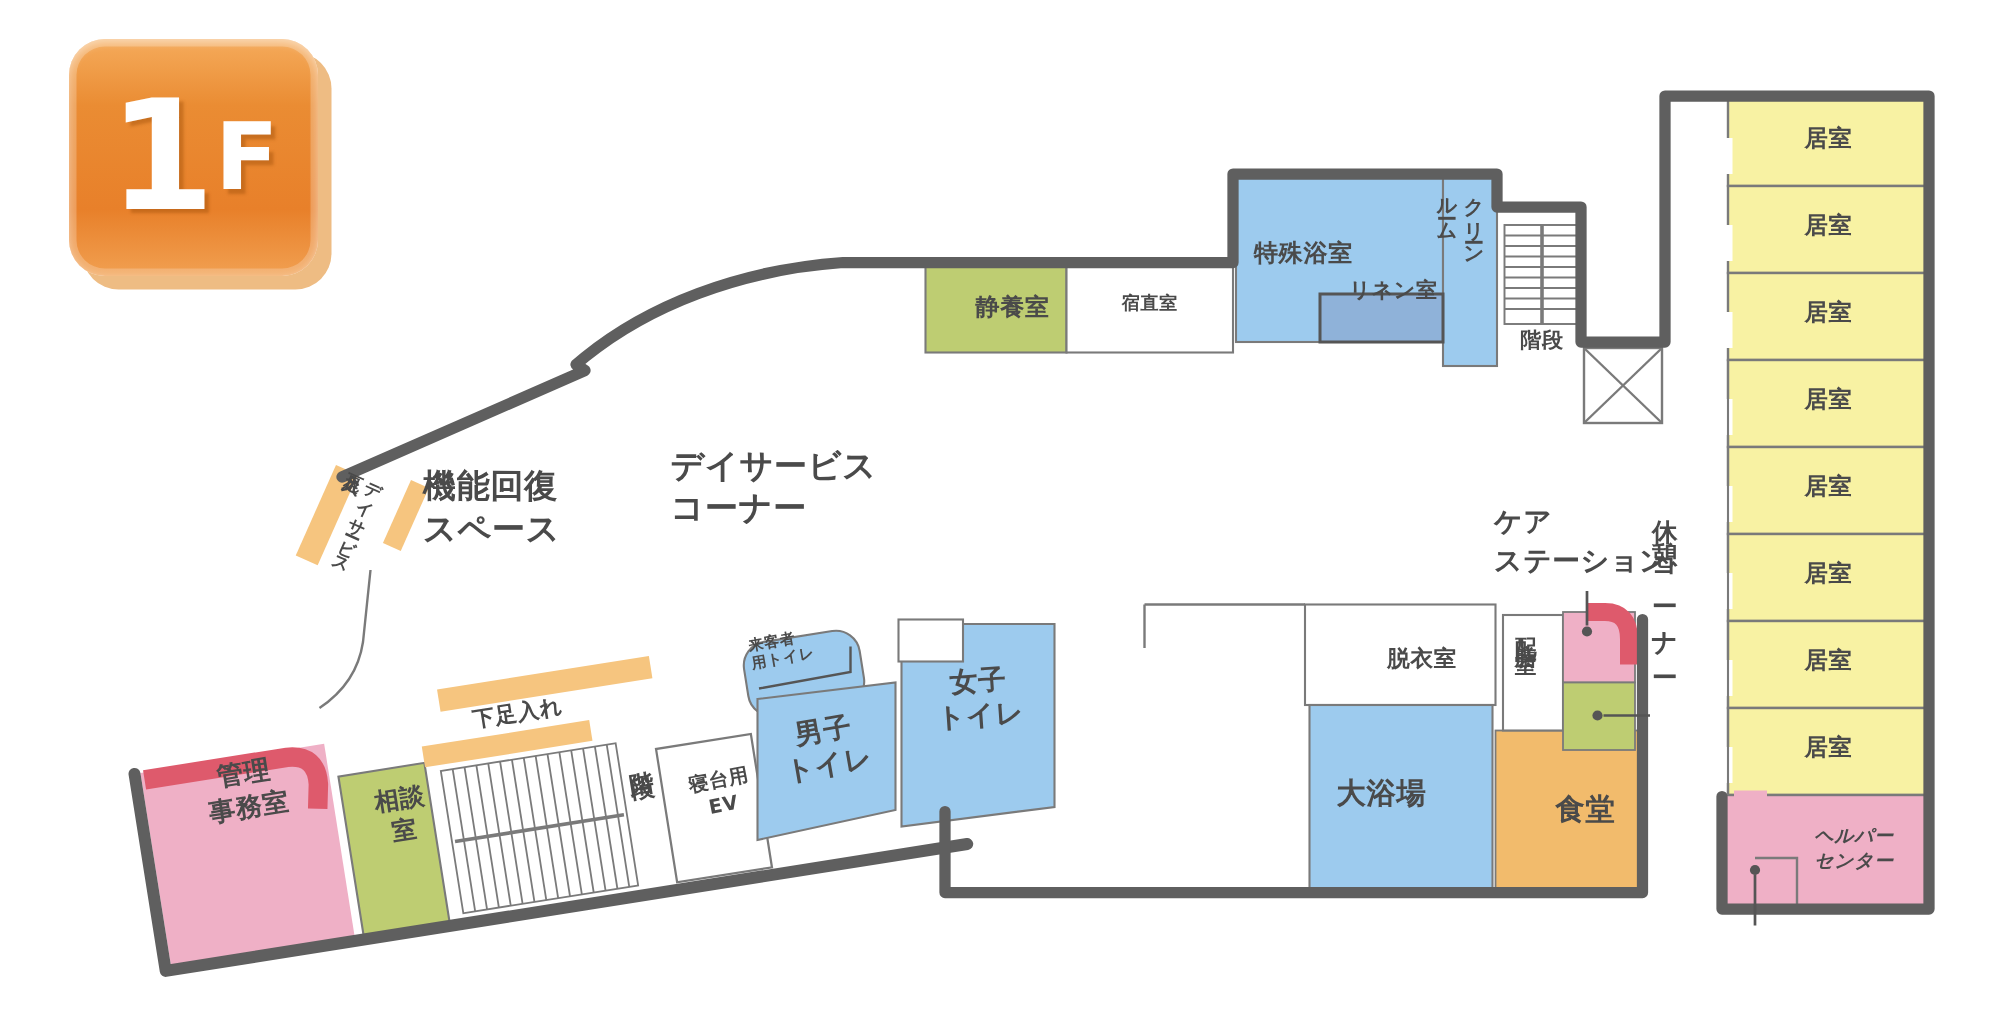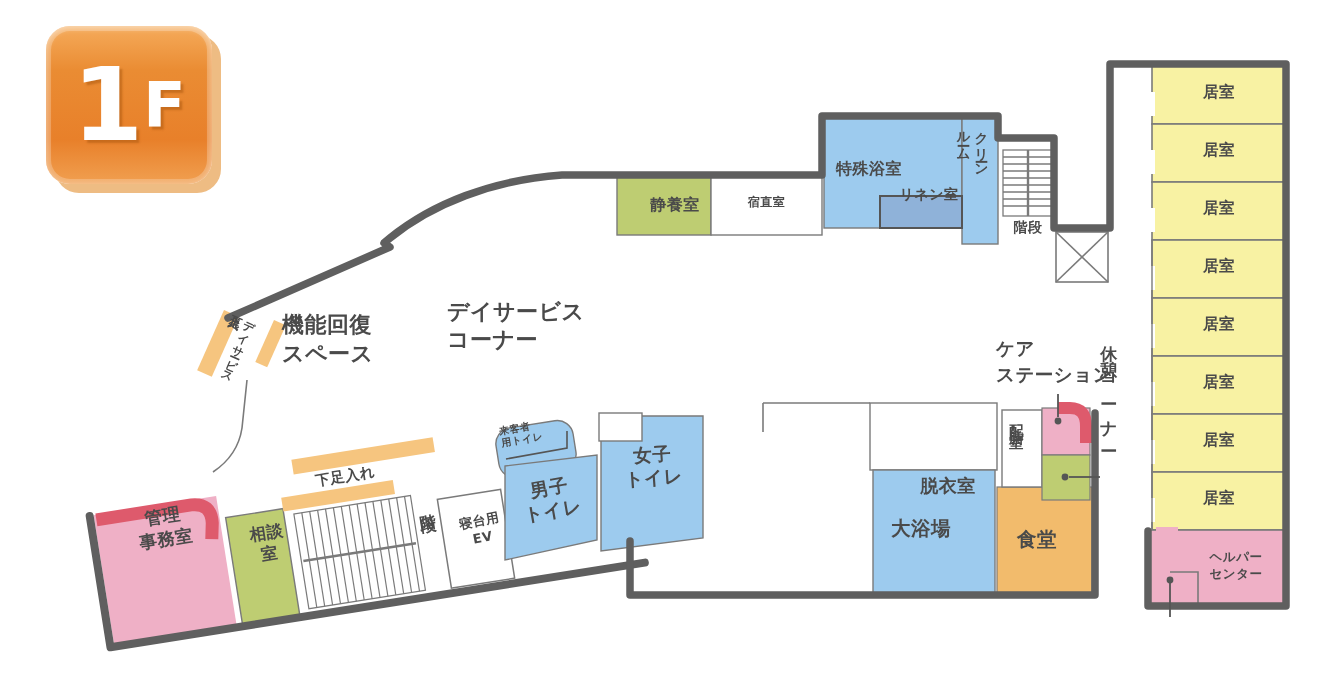--- a/index.html
+++ b/index.html
@@ -193,39 +193,39 @@
   <div class="lbl center" style="left:617px;top:195px;width:116px;font-size:16px;">静養室</div>
   <div class="lbl center" style="left:711px;top:195px;width:111px;font-size:12px;">宿直室</div>
 
   <div class="lbl" style="left:447px;top:250px;font-size:22px;line-height:28px;margin-top:48px;">デイサービス
 コーナー</div>
   <div class="lbl" style="left:282px;top:310px;font-size:22px;line-height:29px;">機能回復
 スペース</div>
   <div class="lbl vtext" style="left:235px;top:306px;font-size:11.5px;line-height:14px;height:100px;transform:rotate(24deg);transform-origin:top left;">デイサービス
 下足入れ</div>
 
-  <div class="lbl center" style="left:898px;top:430px;width:100px;font-size:18px;margin-top:45px;">脱衣室</div>
+  <div class="lbl center" style="left:898px;top:430px;width:100px;font-size:15px;">脱衣室</div>
   <div class="lbl center" style="left:873px;top:517px;width:96px;font-size:19.5px;">大浴場</div>
-  <div class="lbl center" style="left:997px;top:528px;width:80px;font-size:19.5px;">食堂</div>
+  <div class="lbl center" style="left:997px;top:528px;width:80px;font-size:19.5px;text-align:right;">食堂</div>
   <div class="lbl vtext" style="left:1007px;top:413px;font-size:14.5px;letter-spacing:5px;height:80px;">配膳室</div>
   <div class="lbl" style="left:996px;top:336px;font-size:18.5px;line-height:26px;">ケア
 ステーション</div>
   <div class="lbl vtext" style="left:1098px;top:333px;font-size:17px;letter-spacing:14px;height:255px;">休憩コーナー</div>
 
   <div class="lbl center" style="left:112px;top:505px;width:105px;font-size:17.5px;line-height:23px;transform:rotate(-9deg);">管理
 事務室</div>
   <div class="lbl center" style="left:238px;top:522px;width:60px;font-size:16.5px;line-height:21px;transform:rotate(-9deg);">相談
 室</div>
   <div class="lbl" style="left:315px;top:467px;font-size:14.5px;transform:rotate(-9deg);">下足入れ</div>
   <div class="lbl vtext" style="left:419px;top:501px;font-size:16px;letter-spacing:3px;height:60px;transform:rotate(-9deg);">階段</div>
   <div class="lbl center" style="left:445px;top:512px;width:72px;font-size:13px;line-height:17px;transform:rotate(-11deg);">寝台用
 EV</div>
   <div class="lbl" style="left:500px;top:422px;font-size:10px;line-height:12px;transform:rotate(-10deg);">来客者
 用トイレ</div>
   <div class="lbl center" style="left:510px;top:476px;width:82px;font-size:18.5px;line-height:23px;transform:rotate(-10deg);">男子
 トイレ</div>
   <div class="lbl center" style="left:603px;top:443px;width:100px;font-size:18.5px;line-height:23px;transform:rotate(-4deg);">女子
 トイレ</div>
 
-  <div class="lbl center" style="left:1196px;top:548px;width:80px;font-size:12.5px;line-height:17px;">ヘルパー
+  <div class="lbl center" style="left:1196px;top:548px;width:80px;font-size:12.5px;line-height:17px;font-style:italic;">ヘルパー
 センター</div>
 
 </div>
 
 </body></html>

